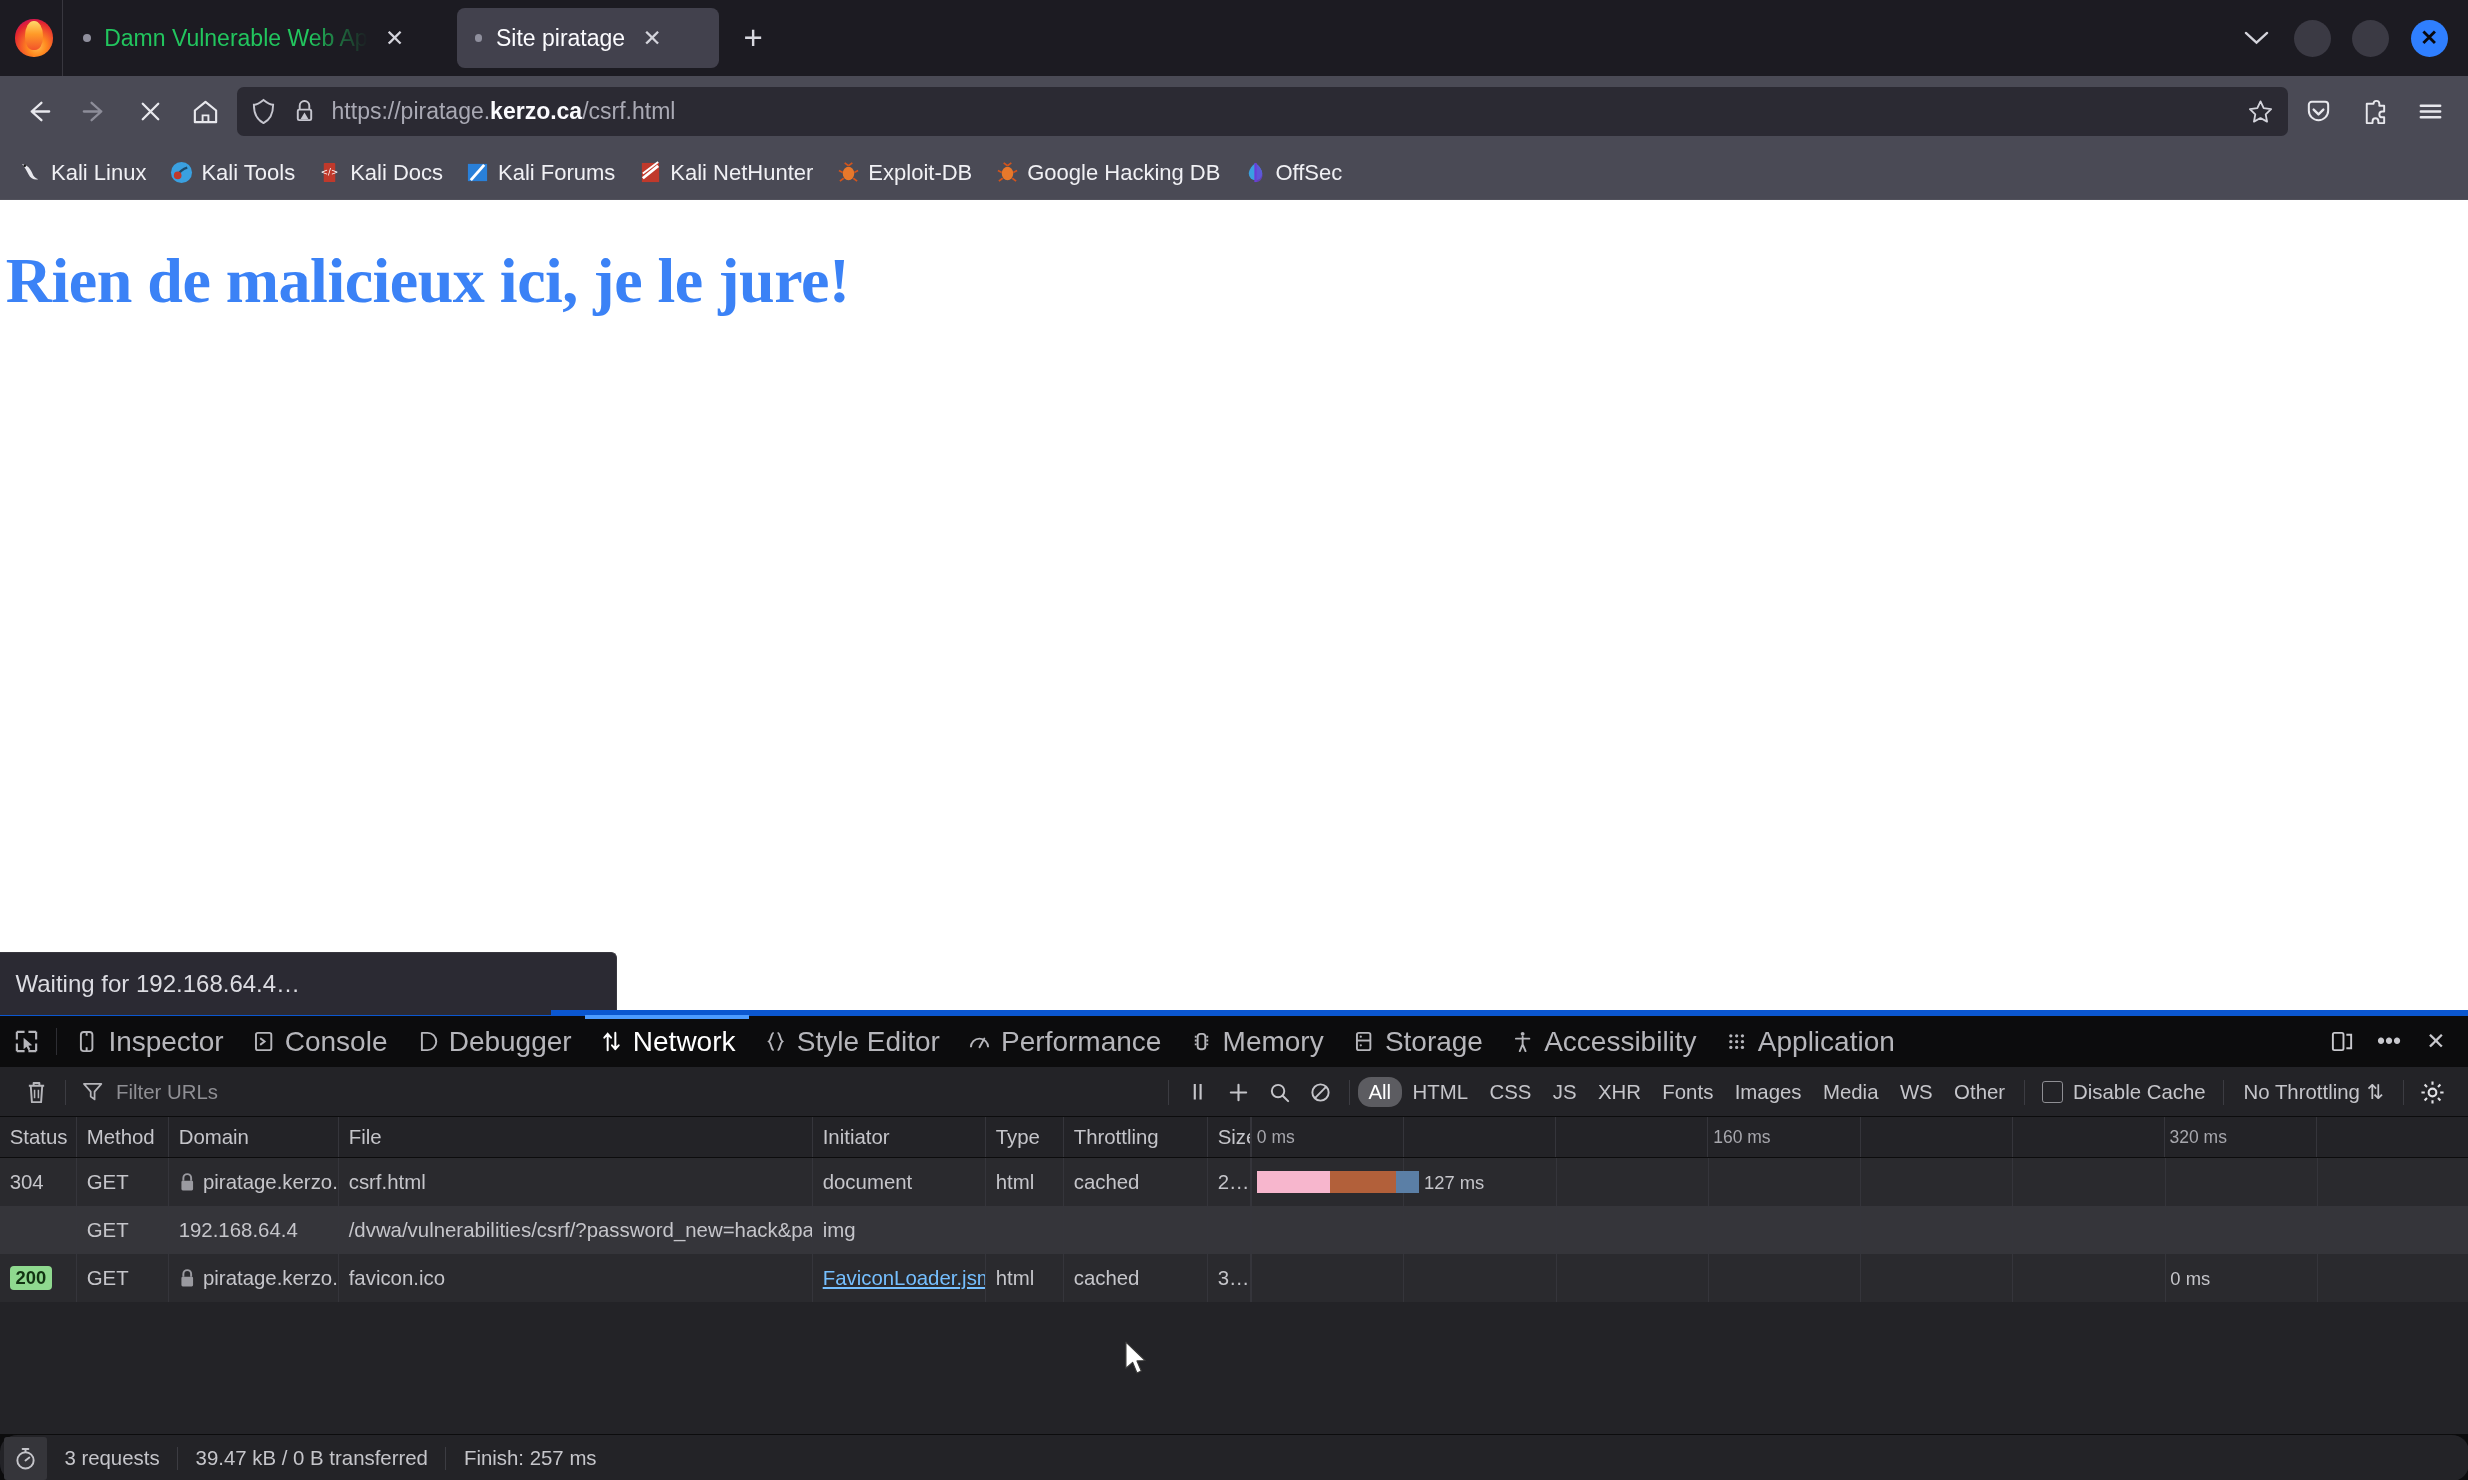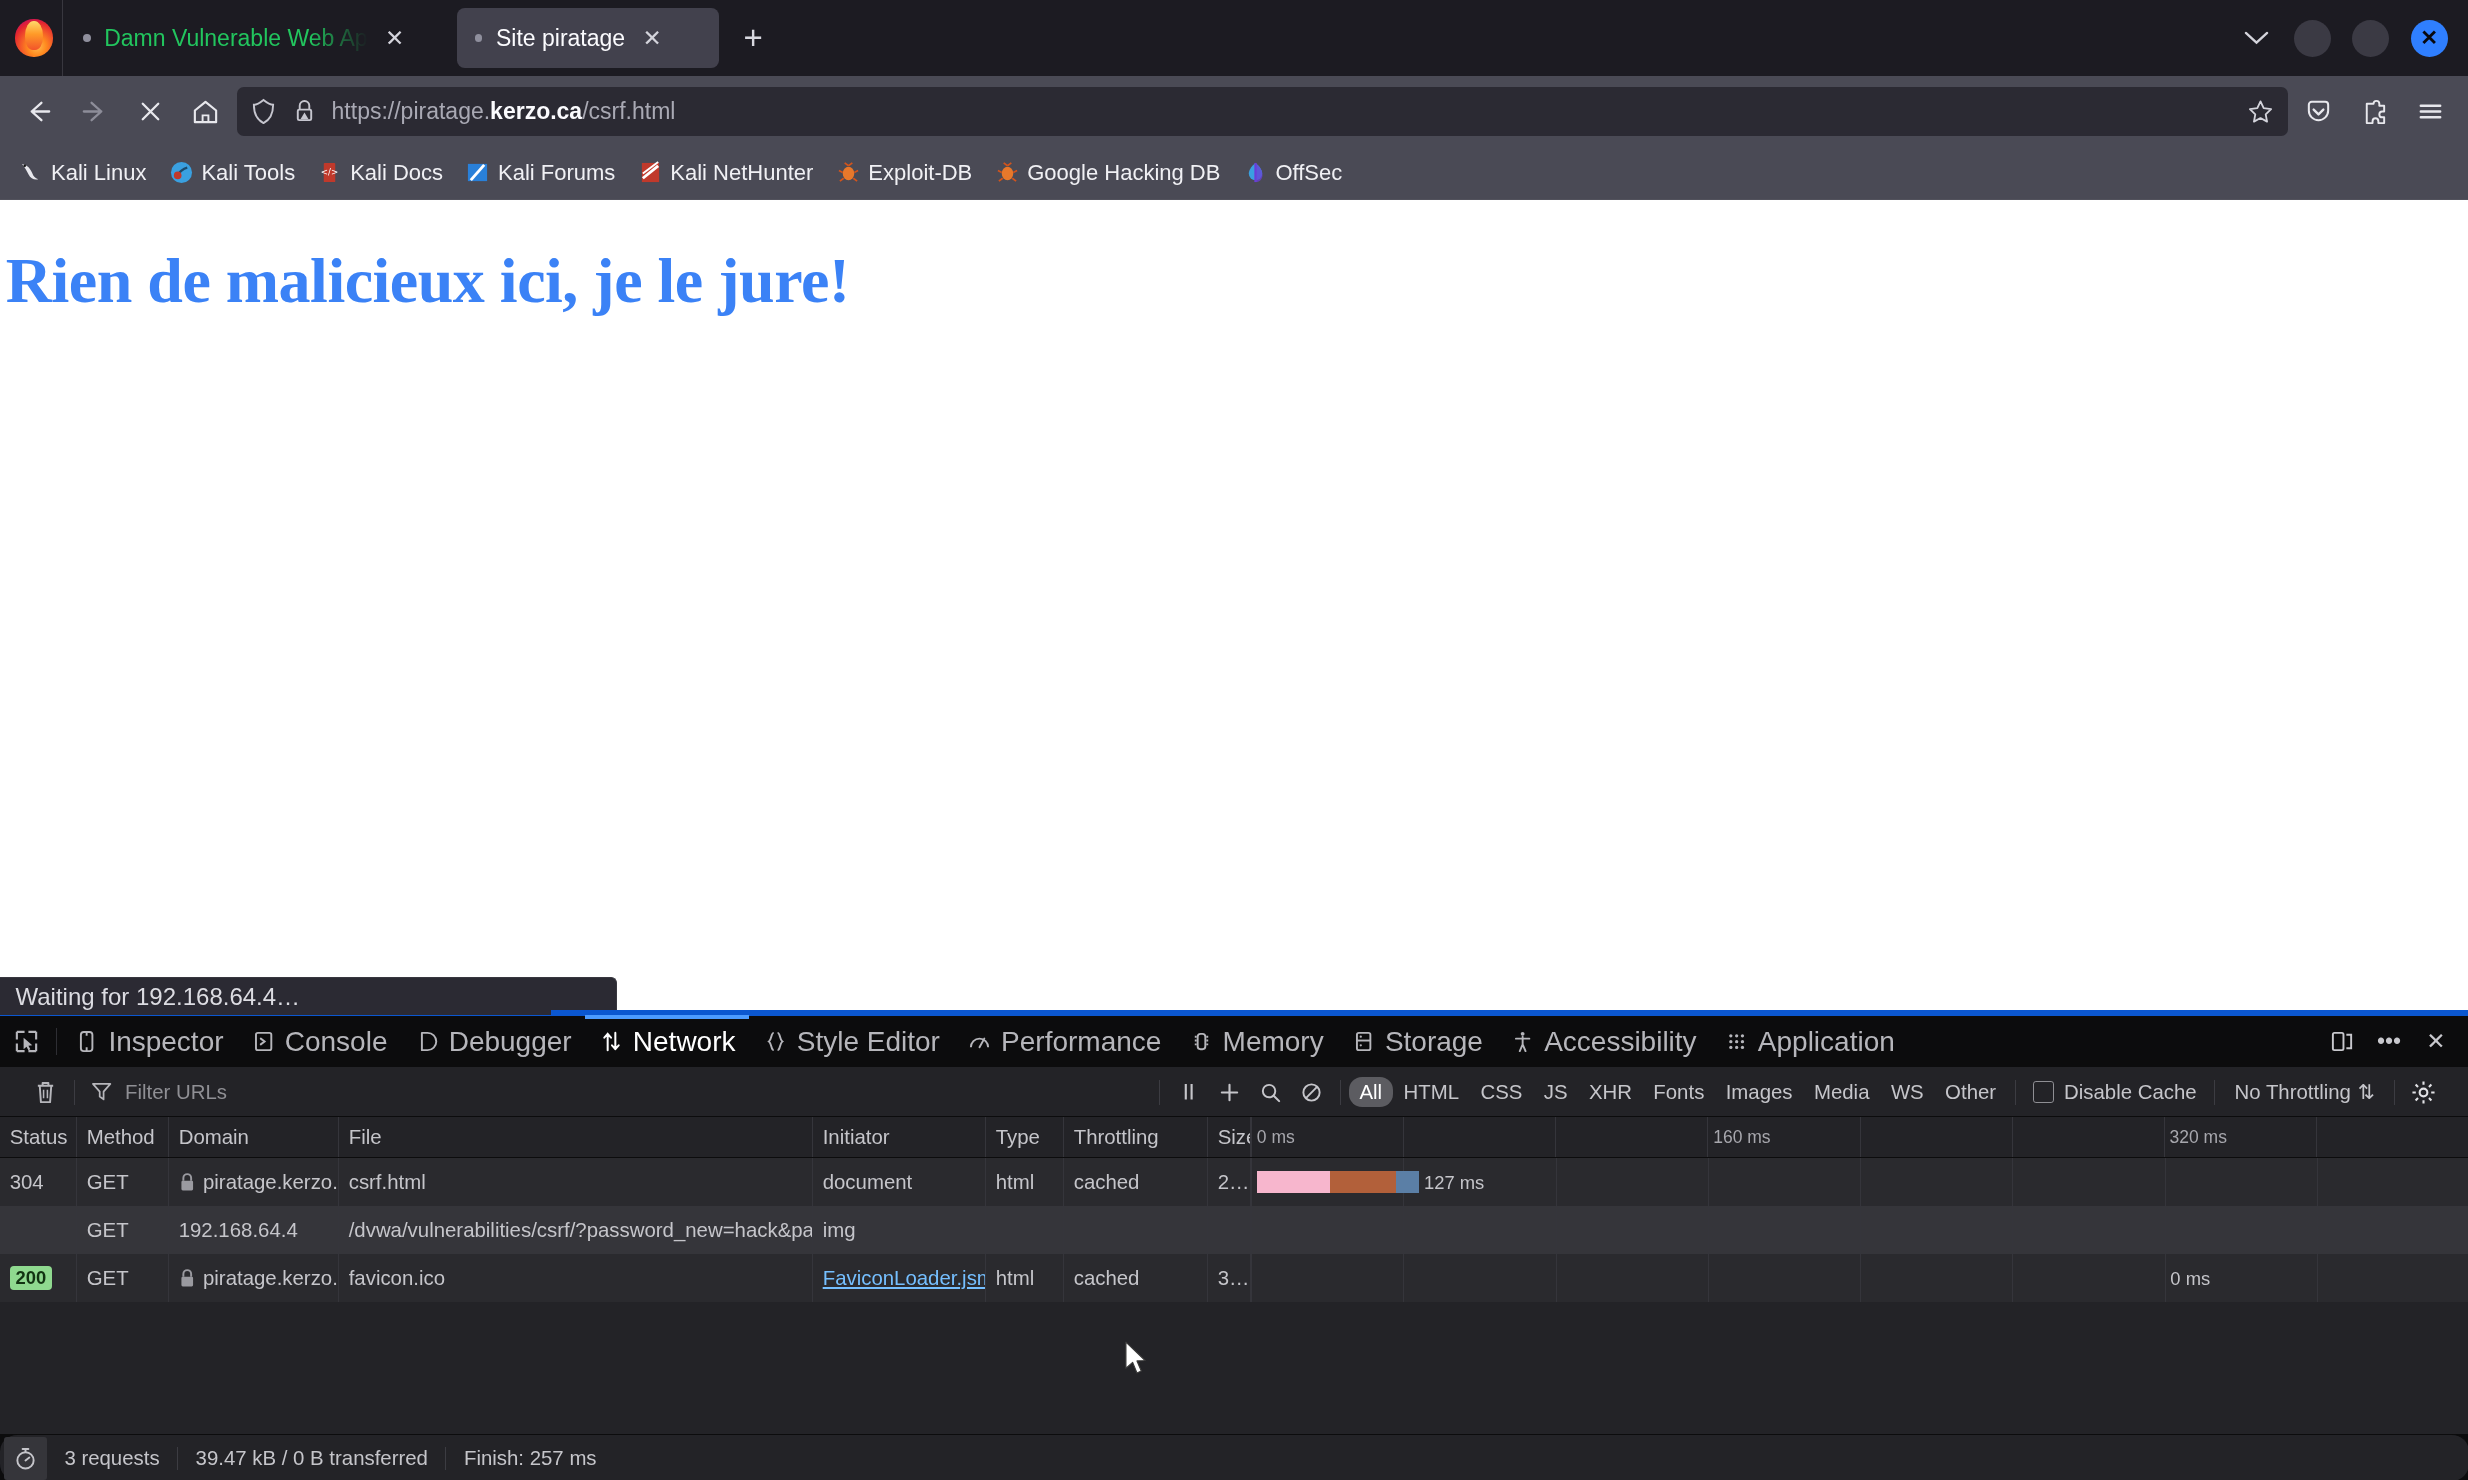--- a/index.html
+++ b/index.html
@@ -119,21 +119,21 @@
   }
   .page h1 {
     font-family: "Liberation Serif", serif;
     font-size: 64px; font-weight: 700; color: #3b82f6;
     padding: 44px 0 0 5.8px; letter-spacing: -0.5px;
   }
 
   
   .statuspanel {
     position: absolute; left: 0; bottom: 0;
-    height: 38px; min-width: 617px;
+    height: 63px; min-width: 617px;
     background: #2b2a33; border-top-right-radius: 5.8px;
     border: 1px solid #38373f; border-left: none; border-bottom: none;
     display: flex; align-items: center; padding: 0 15.5px;
   }
   .statuspanel span { font-size: 24px; color: #dcdce2; white-space: nowrap; }
 
   
   .devtools {
     position: absolute; left: 0; right: 0; bottom: 0; height: 466px;
     background: #0c0c0d; border-top: 1px solid #0b57d0;
@@ -155,21 +155,21 @@
   .dt-tab.active::before {
     content: ""; position: absolute; left: 0; right: 0; top: -1px; height: 3.9px; background: #4c9bff;
   }
   .dt-tab .ti { width: 25px; height: 25px; display:flex; align-items:center; justify-content:center; flex:0 0 auto; }
   .dt-tabbar-right { margin-left: auto; display: flex; align-items: center; gap: 3.9px; padding-right: 11.6px; }
   .dt-iconbtn { width: 43px; height: 43px; display:flex; align-items:center; justify-content:center; color:#c8c8cd; font-size: 23px;}
 
   
   .dt-filterbar {
     height: 49px; background: #232327; display: flex; align-items: center;
-    gap: 0; padding: 0 25px; flex: 0 0 auto; border-bottom: 1px solid #0c0c0d;
+    gap: 0; padding: 0 16px; flex: 0 0 auto; border-bottom: 1px solid #0c0c0d;
   }
   .fb-icon { width: 41px; height: 41px; display: flex; align-items: center; justify-content: center; color: #b6b6bb; }
   .fb-vsep { width: 1px; height: 25px; background: #3c3c42; margin: 0 7.8px; }
   .filter-input {
     display: flex; align-items: center; gap: 9.7px; flex: 1 1 auto;
     min-width: 0; padding-left: 5.8px;
   }
   .filter-input .ph { font-size: 20.4px; color: #8f8f94; }
   .fb-filters { display: flex; align-items: center; gap: 0; }
   .fb-filter {

